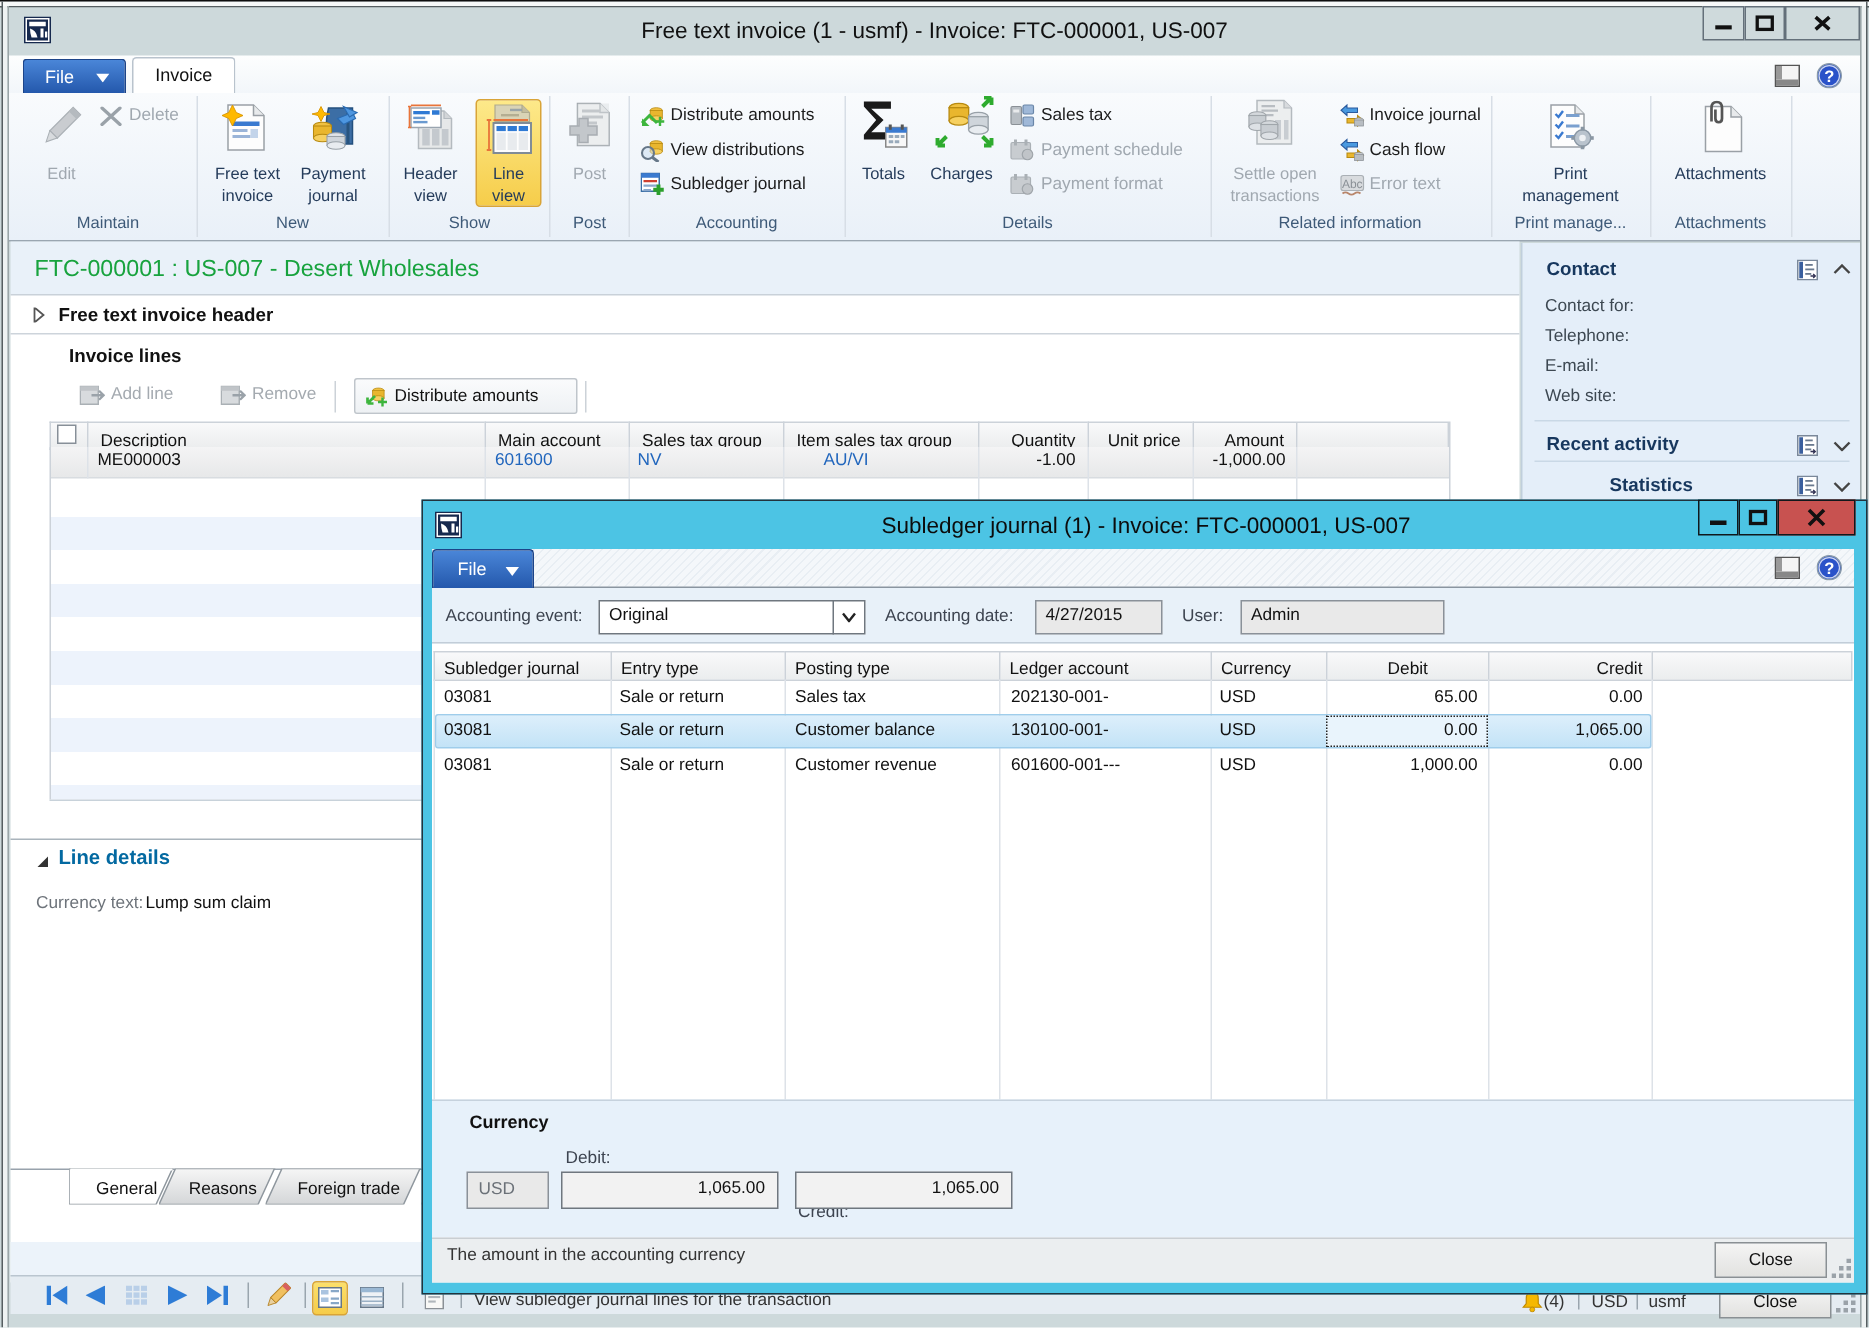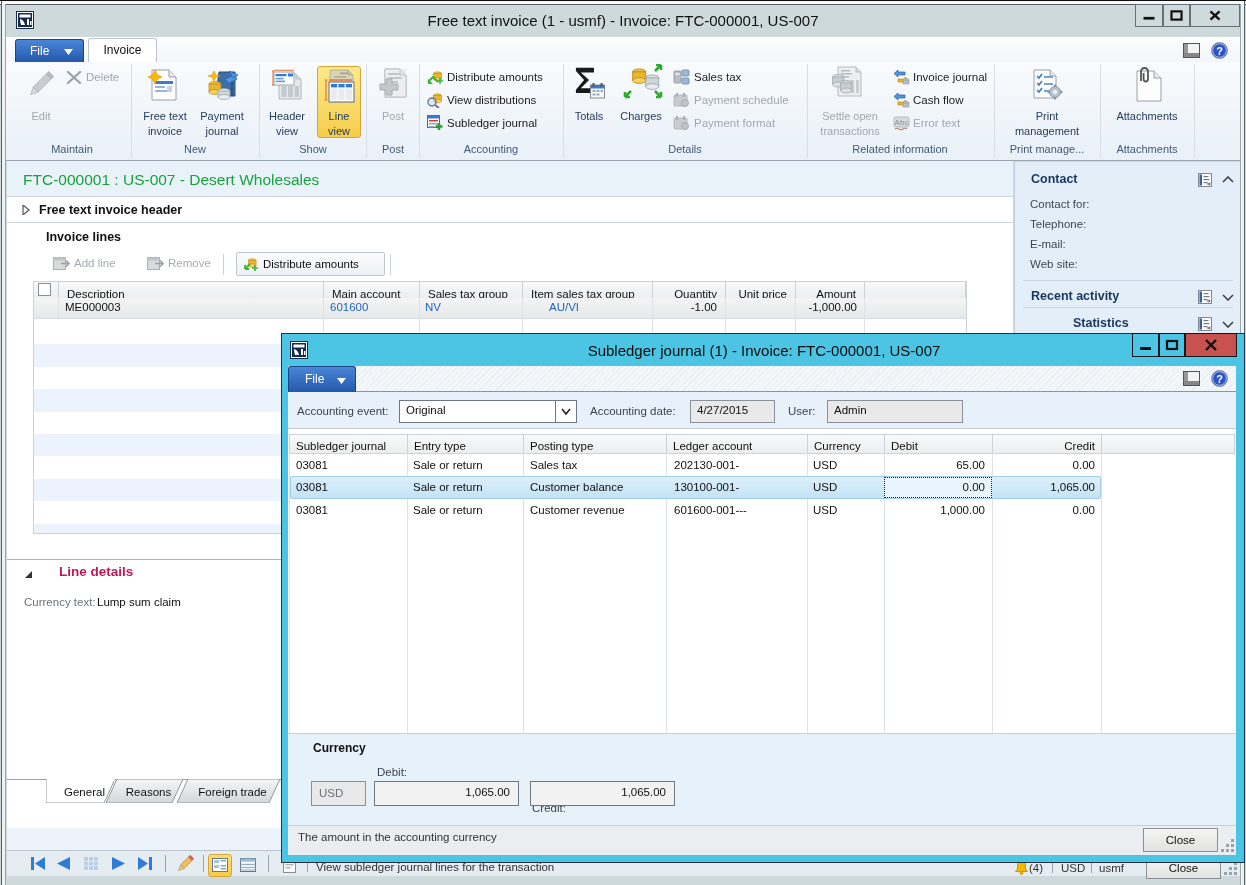--- a/index.html
+++ b/index.html
@@ -505,21 +505,21 @@
   <div class="gcol" style="left:522px;height:235px;"></div>
   <div class="gcol" style="left:652px;height:235px;"></div>
   <div class="gcol" style="left:725px;height:235px;"></div>
   <div class="gcol" style="left:795px;height:235px;"></div>
   <div class="gcol" style="left:864px;height:235px;"></div>
 
   <div class="ab" style="left:7px;top:559px;width:1006px;height:1px;background:#aab4bc;"></div>
   <svg class="ab" style="left:24px;top:570px;" width="9" height="9" viewBox="0 0 9 9">
       <path d="M8 1 L8 8 L1 8 Z" fill="#333"></path>
     </svg>
-  <div class="ab txt" style="left:39px;top:564px;font-size:13.5px;font-weight:bold;color:#be185d;margin-left:20px;">Line details</div>
+  <div class="ab txt" style="left:39px;top:564px;font-size:13.5px;font-weight:bold;color:#0369a1;">Line details</div>
   <div class="ab txt" style="left:24px;top:596px;font-size:11.5px;color:#6d737a;">Currency text:</div>
   <div class="ab txt" style="left:97px;top:596px;font-size:11.5px;color:#111;">Lump sum claim</div>
 </div>
 <div class="ab" id="rightpane">
   <div class="ab fb-h txt" style="left:16px;top:10px;">Contact</div>
   <div class="ab" id="fbicon1" style="left:183px;top:11px;width:14px;height:14px;">
       <svg width="14" height="14" viewBox="0 0 14 14">
         <rect x="0.5" y="0.5" width="13" height="13" fill="#fff" stroke="#7a889a"></rect>
         <rect x="1.5" y="1.5" width="2.5" height="11" fill="#3a5f9e"></rect>
         <g fill="#6a7a90">
@@ -769,21 +769,21 @@
   <div class="ab txt" style="left:697px;top:404px;font-size:11.5px;color:#111;">4/27/2015</div>
   <div class="fld txt" style="left:788px;top:405px;">User:</div>
   <div class="box" style="left:827px;top:400px;width:136px;height:23px;"></div>
   <div class="ab txt" style="left:834px;top:404px;font-size:11.5px;color:#111;">Admin</div>
 
   <div class="dgh" style="left:289px;top:434px;width:118px;">Subledger journal</div>
   <div class="dgh" style="left:407px;top:434px;width:116px;">Entry type</div>
   <div class="dgh" style="left:523px;top:434px;width:143px;">Posting type</div>
   <div class="dgh" style="left:666px;top:434px;width:141px;">Ledger account</div>
   <div class="dgh" style="left:807px;top:434px;width:77px;">Currency</div>
-  <div class="dgh" style="left:884px;top:434px;width:108px;text-align:left;">Debit</div>
+  <div class="dgh" style="left:884px;top:434px;width:108px;text-align:center;">Debit</div>
   <div class="dgh" style="left:992px;top:434px;width:109px;text-align:right;padding-left:28px;">Credit</div>
   <div class="dgh" style="left:1101px;top:434px;width:134px;border-right:1px solid #ccd2d9;"></div>
 
   <div class="ab" style="left:289px;top:453px;width:1px;height:280px;background:#dde2e8;"></div>
   <div class="ab" style="left:407px;top:453px;width:1px;height:280px;background:#dde2e8;"></div>
   <div class="ab" style="left:523px;top:453px;width:1px;height:280px;background:#dde2e8;"></div>
   <div class="ab" style="left:666px;top:453px;width:1px;height:280px;background:#dde2e8;"></div>
   <div class="ab" style="left:807px;top:453px;width:1px;height:280px;background:#dde2e8;"></div>
   <div class="ab" style="left:884px;top:453px;width:1px;height:280px;background:#dde2e8;"></div>
   <div class="ab" style="left:992px;top:453px;width:1px;height:280px;background:#dde2e8;"></div>

